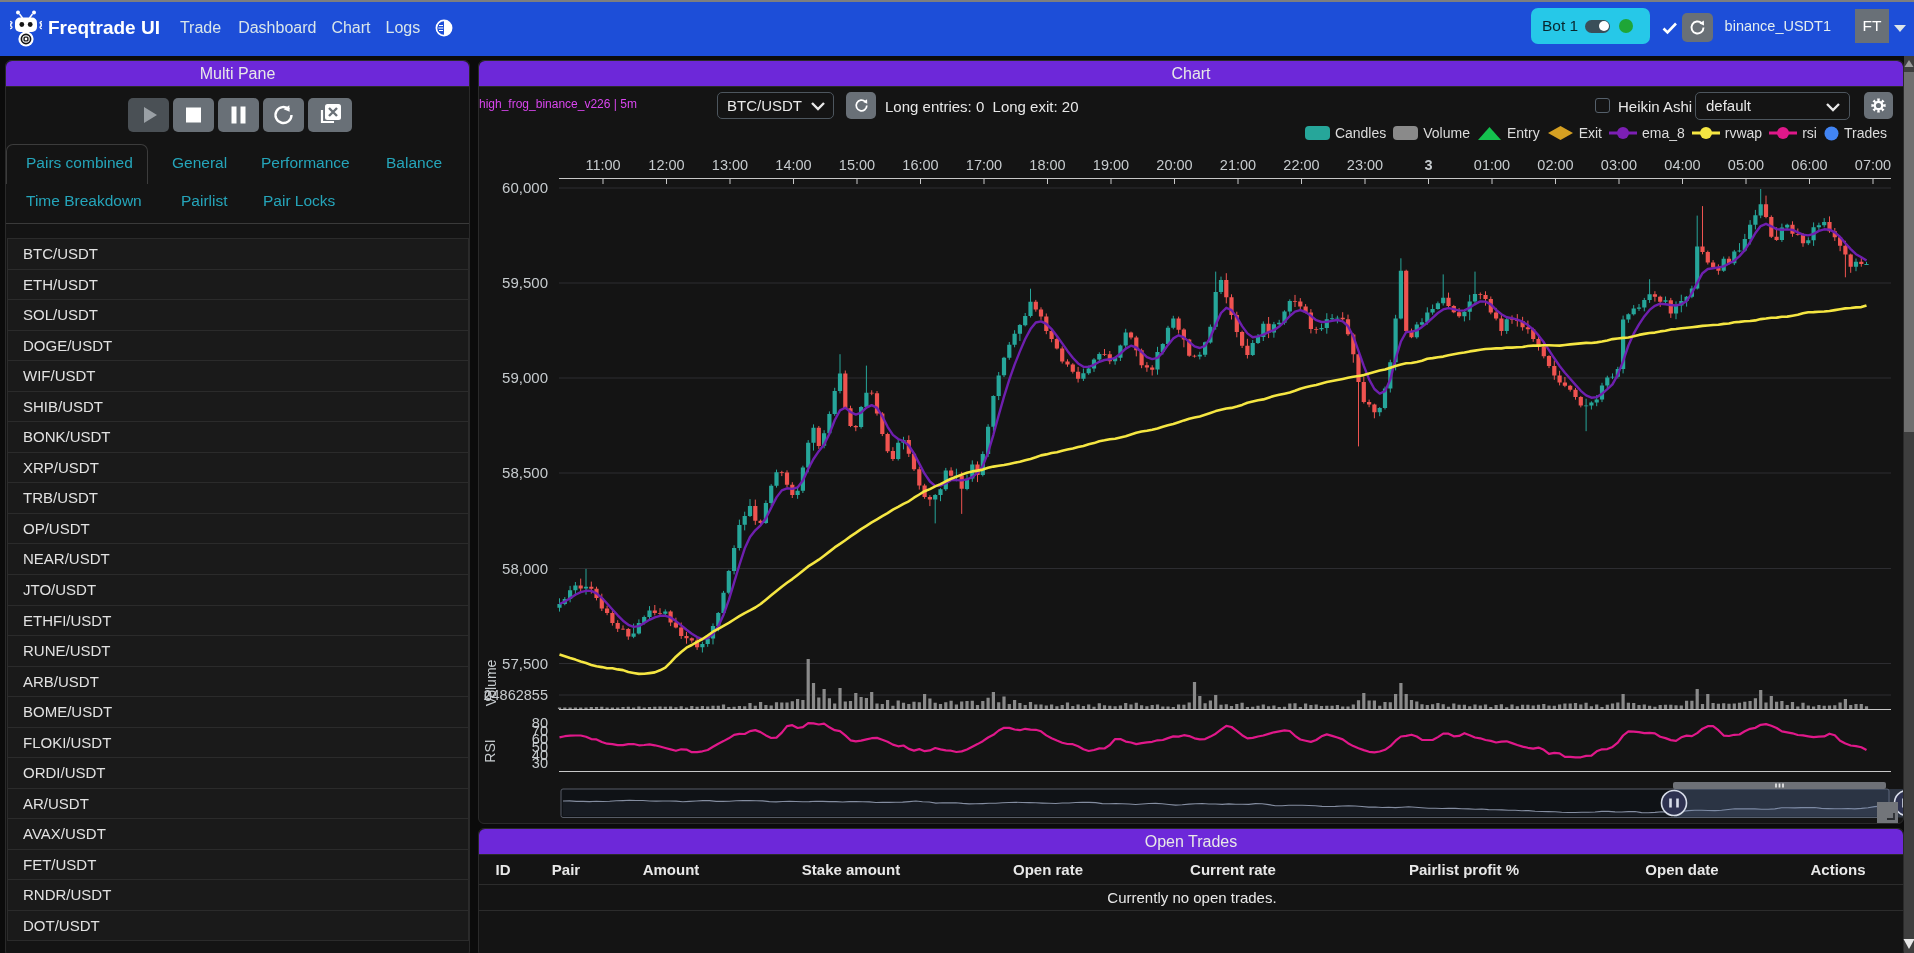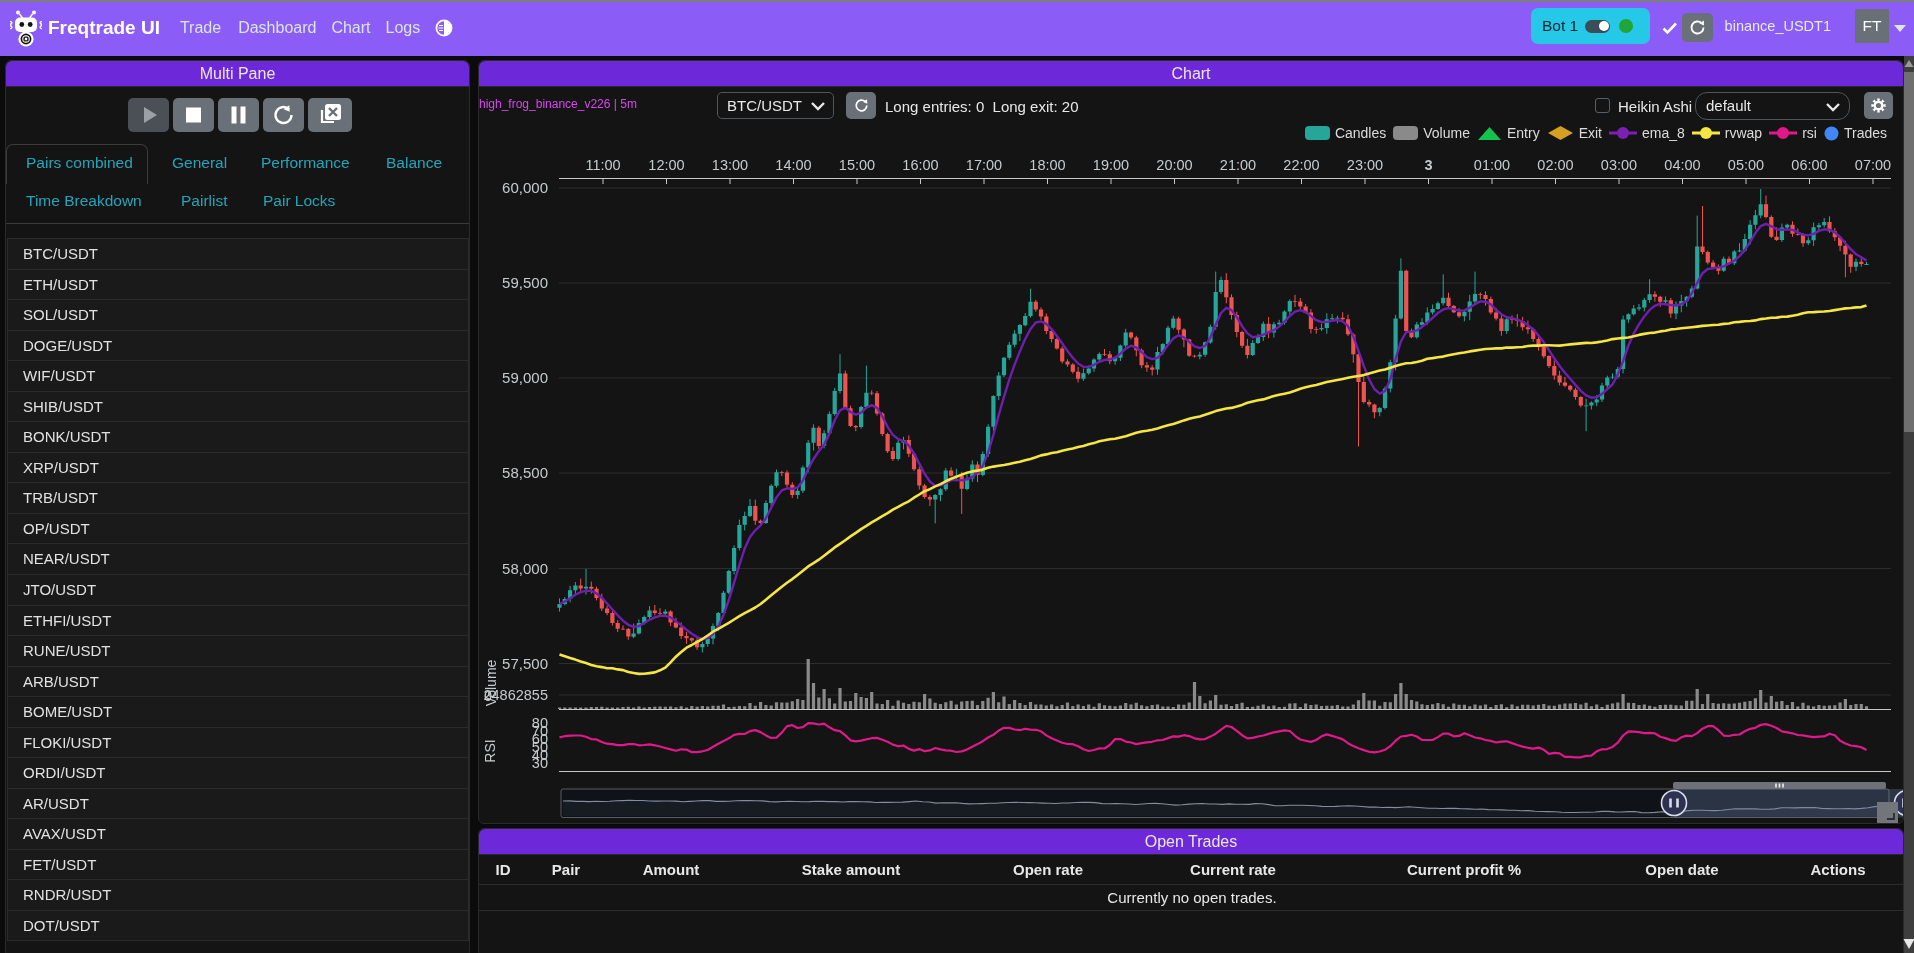--- a/index.html
+++ b/index.html
@@ -1,15 +1,15 @@
 <!DOCTYPE html>
 <html><head><meta charset="utf-8"><style>
 * {margin:0;padding:0;box-sizing:border-box}
 body {width:1914px;height:953px;background:#0b0b0b;font-family:"Liberation Sans",sans-serif;overflow:hidden;position:relative}
-.nav {position:absolute;left:0;top:0;width:1914px;height:56px;background:#8b5cf6;display:flex;align-items:center}
+.nav {position:absolute;left:0;top:0;width:1914px;height:56px;background:#1d4ed8;display:flex;align-items:center}
 .brand {color:#fff;font-size:19px;font-weight:bold;margin-left:8px}
 .nlink {color:#d9e6ea;font-size:16px;margin-left:15px}
 .panel {position:absolute;background:#141414;border:1px solid #2a2a2a;border-radius:6px}
 .phead {height:26px;background:#6d28d9;border-bottom:1px solid #2a2a2a;border-radius:6px 6px 0 0;
  color:#e8e8e8;font-size:16px;text-align:center;line-height:25px}
 .btn {position:absolute;top:37px;width:41px;height:34px;background:#697077;border-radius:5px}
 .tab {position:absolute;color:#25a5ba;font-size:15.5px}
 .prow {height:30.55px;background:#1a1a1a;border:1px solid #2b2b2b;border-bottom:none;
  color:#e2e2e2;font-size:15px;line-height:30px;padding-left:15px}
 .prow:last-child {border-bottom:1px solid #2b2b2b}
@@ -134,21 +134,21 @@
         <path d="M1 1l6 6 6-6" stroke="#e8e8e8" stroke-width="2.4" fill="none"></path>
       </svg></div>
  <div class="gbtn" style="left:367px;top:31px;width:30px;height:27px">
   <svg width="15" height="15" viewBox="0 0 17 17" style="margin:6px 0 0 8px">
    <path d="M14.5 8.5a6 6 0 11-1.8-4.3" stroke="#fff" stroke-width="2" fill="none"></path>
    <polygon points="14.8,1.5 15,6.4 10.4,4.6" fill="#fff"></polygon>
       </svg></div>
  <span style="position:absolute;left:406px;top:37px;color:#e8e8e8;font-size:15px">Long entries: 0&nbsp;&nbsp;Long exit: 20</span>
  <div style="position:absolute;left:1116px;top:37px;width:15px;height:15px;border:1px solid #55606b;border-radius:3px"></div>
  <span style="position:absolute;left:1139px;top:37px;color:#e8e8e8;font-size:15px">Heikin Ashi</span>
- <div style="position:absolute;left:1216px;top:31px;width:155px;height:28px;border:1px solid #4d565e;border-radius:12px;color:#e8e8e8;font-size:15px;line-height:26px;padding-left:10px">default
+ <div style="position:absolute;left:1216px;top:31px;width:155px;height:28px;border:1px solid #4d565e;border-radius:5px;color:#e8e8e8;font-size:15px;line-height:26px;padding-left:10px">default
   <svg width="14" height="9" style="position:absolute;right:9px;top:10px">
         <path d="M1 1l6 6 6-6" stroke="#e8e8e8" stroke-width="2.4" fill="none"></path>
       </svg></div>
  <div class="gbtn" style="left:1385px;top:31px;width:29px;height:27px"><svg width="29" height="27">
         <polygon points="21.6,12.1 21.6,14.9 19.3,14.5 18.6,16.2 20.5,17.5 18.5,19.5 17.2,17.6 15.5,18.3 15.9,20.6 13.1,20.6 13.5,18.3 11.8,17.6 10.5,19.5 8.5,17.5 10.4,16.2 9.7,14.5 7.4,14.9 7.4,12.1 9.7,12.5 10.4,10.8 8.5,9.5 10.5,7.5 11.8,9.4 13.5,8.7 13.1,6.4 15.9,6.4 15.5,8.7 17.2,9.4 18.5,7.5 20.5,9.5 18.6,10.8 19.3,12.5" fill="#fff"></polygon>
         <circle cx="14.5" cy="13.5" r="2.6" fill="#697077"></circle>
       </svg></div>
  <div class="legend">
 <span class="li"><svg width="25" height="14">
           <rect width="25" height="14" rx="4" fill="#26a69a"></rect>
@@ -252,21 +252,21 @@
  <div class="phead">Open Trades</div>
  <table>
       <tbody>
         <tr>
           <th style="width:48px">ID</th>
           <th style="width:78px">Pair</th>
           <th style="width:132px">Amount</th>
           <th style="width:228px">Stake amount</th>
           <th style="width:166px">Open rate</th>
           <th style="width:204px">Current rate</th>
-          <th style="width:258px">Current profit %</th>
+          <th style="width:258px">Pairlist profit %</th>
           <th style="width:178px">Open date</th>
           <th style="width:134px">Actions</th>
         </tr>
  <tr>
           <td colspan="9">Currently no open trades.</td>
         </tr>
       </tbody>
     </table>
 </div>
 

